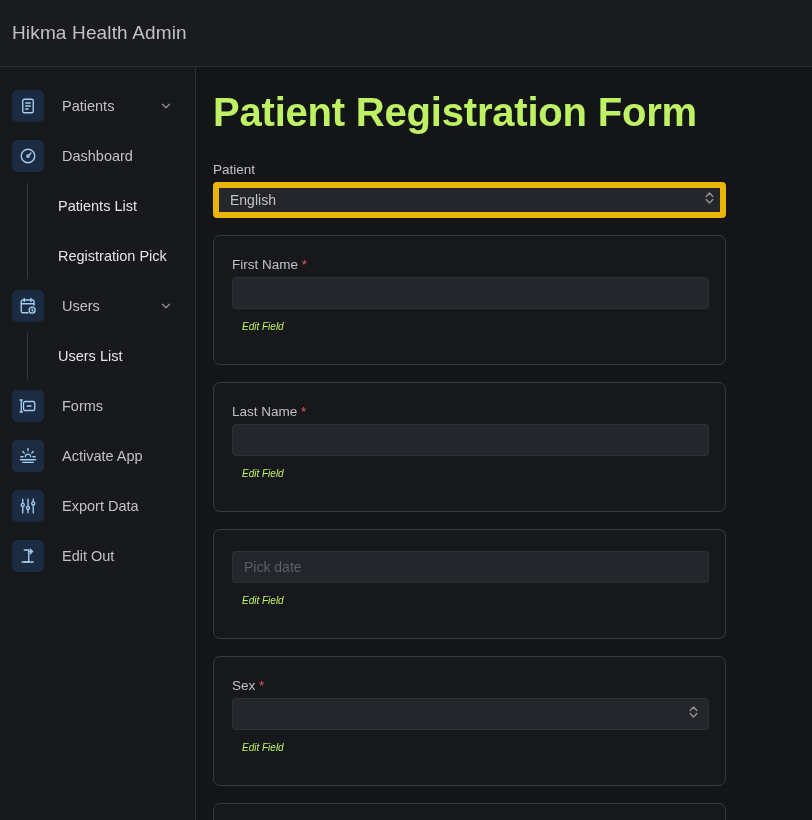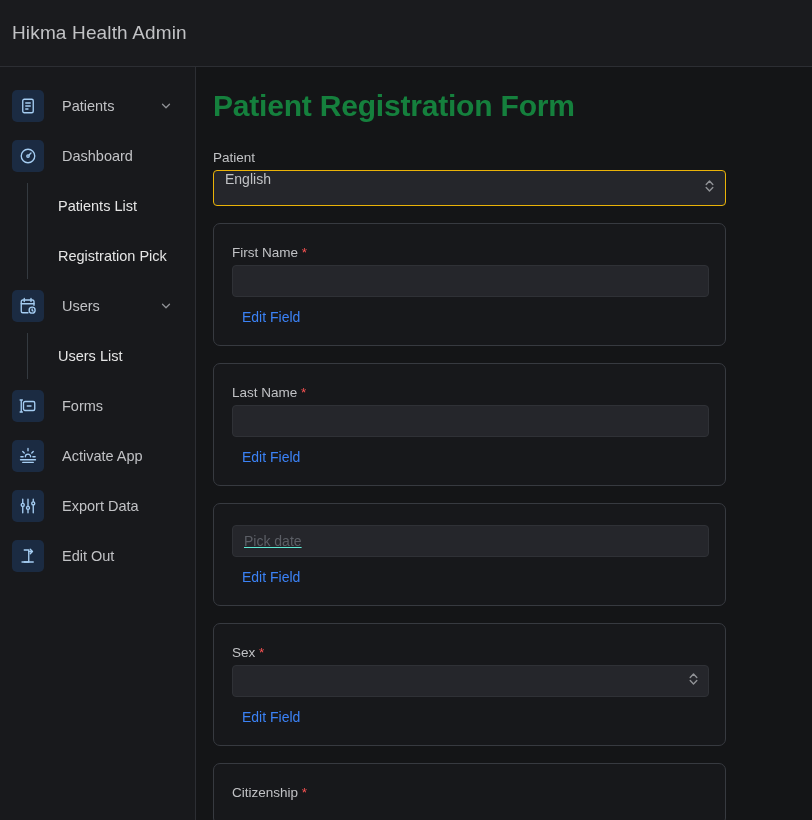--- a/index.html
+++ b/index.html
@@ -87,74 +87,73 @@
 
   
   .main {
     position: absolute; top: 67px; left: 196px;
     width: 616px; height: 753px;
     background: #141517;
     overflow: hidden;
     padding: 21px 0 0 17px;
   }
   .page-title {
-    font-size: 30px;
+    font-size: 40px;
     font-weight: bold;
-    color: #15803d;
+    color: #bef264;
     letter-spacing: -0.2px;
     line-height: 1.2;
   }
 
   .lang-block { margin-top: 26px; width: 513px; }
   .field-label {
     font-size: 13.5px;
     color: #c1c2c5;
     margin-bottom: 5px;
     display: block;
   }
   .req { color: #fa5252; font-size: 13.5px; }
 
   .select-wrap { position: relative; width: 513px; }
   .select-box {
     width: 513px; height: 36px;
     background: #25262b;
-    border: 1px solid #eab308;
+    border: 6px solid #eab308;
     border-radius: 4px;
-    display: flex; 
+    display: flex; align-items: center;
     padding: 0 34px 0 11px;
     font-size: 14px;
     color: #c1c2c5;
     cursor: pointer;
   }
   .select-caret {
     position: absolute;
     right: 11px; top: 50%;
     transform: translateY(-50%);
     pointer-events: none;
   }
 
   .card {
     width: 513px;
     margin-top: 17px;
     background: #17181b;
     border: 1px solid #373a40;
     border-radius: 7px;
-    padding: 21px 17px 19px 18px;
+    padding: 21px 17px 30px 18px;
   }
   .card-input {
     width: 477px; height: 32px;
     background: #25262b;
     border: 1px solid #2f3136;
     border-radius: 4px;
     padding: 0 11px;
     font-size: 14px;
     color: #5eead4;
     font-family: "Liberation Sans", sans-serif;
     display: block;
-    text-decoration: underline;
   }
   .card-input::placeholder { color: #5c5f66; }
   .card-select-wrap { position: relative; width: 477px; }
   .card-select {
     width: 477px; height: 32px;
     background: #25262b;
     border: 1px solid #2f3136;
     border-radius: 4px;
     padding: 0 30px 0 11px;
     font-size: 14px;
@@ -164,24 +163,25 @@
   }
   .card-select-caret {
     position: absolute; right: 10px; top: 50%;
     transform: translateY(-50%);
     pointer-events: none;
   }
   .edit-link {
     display: inline-block;
     margin-top: 12px;
     margin-left: 10px;
-    font-size: 14px;
-    color: #3b82f6;
+    font-size: 10px;
+    color: #bef264;
     cursor: pointer;
     text-decoration: none;
+    font-style: italic;
   }
 </style>
 </head>
 <body>
 
 <div class="app">
 
   <div class="header">
     <div class="header-title">Hikma Health Admin</div>
   </div>

